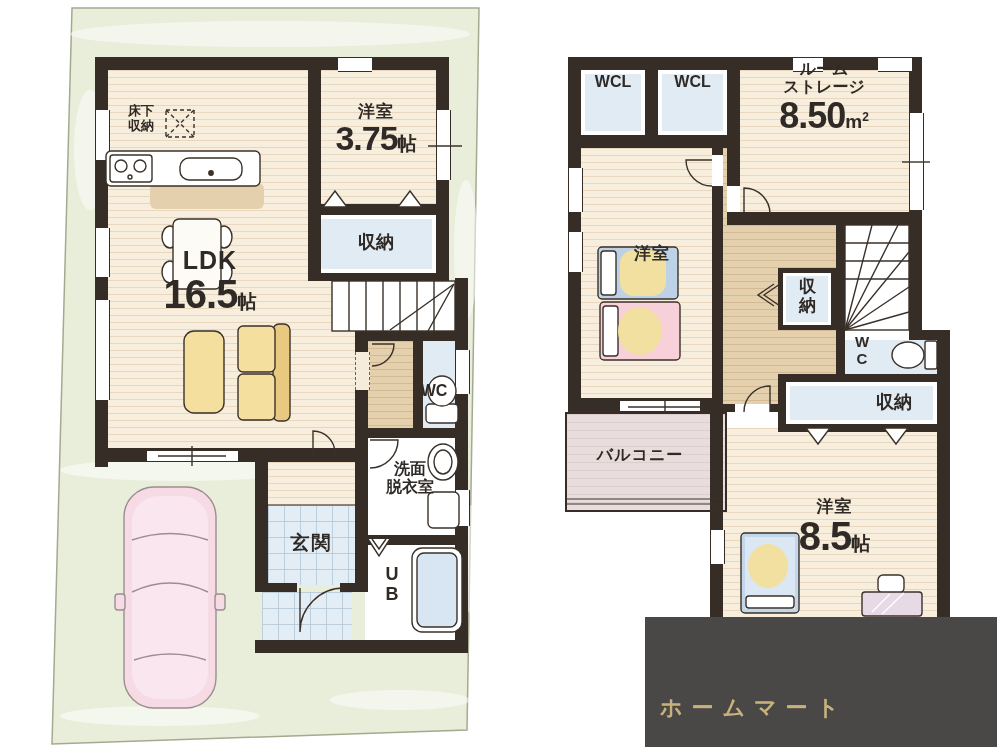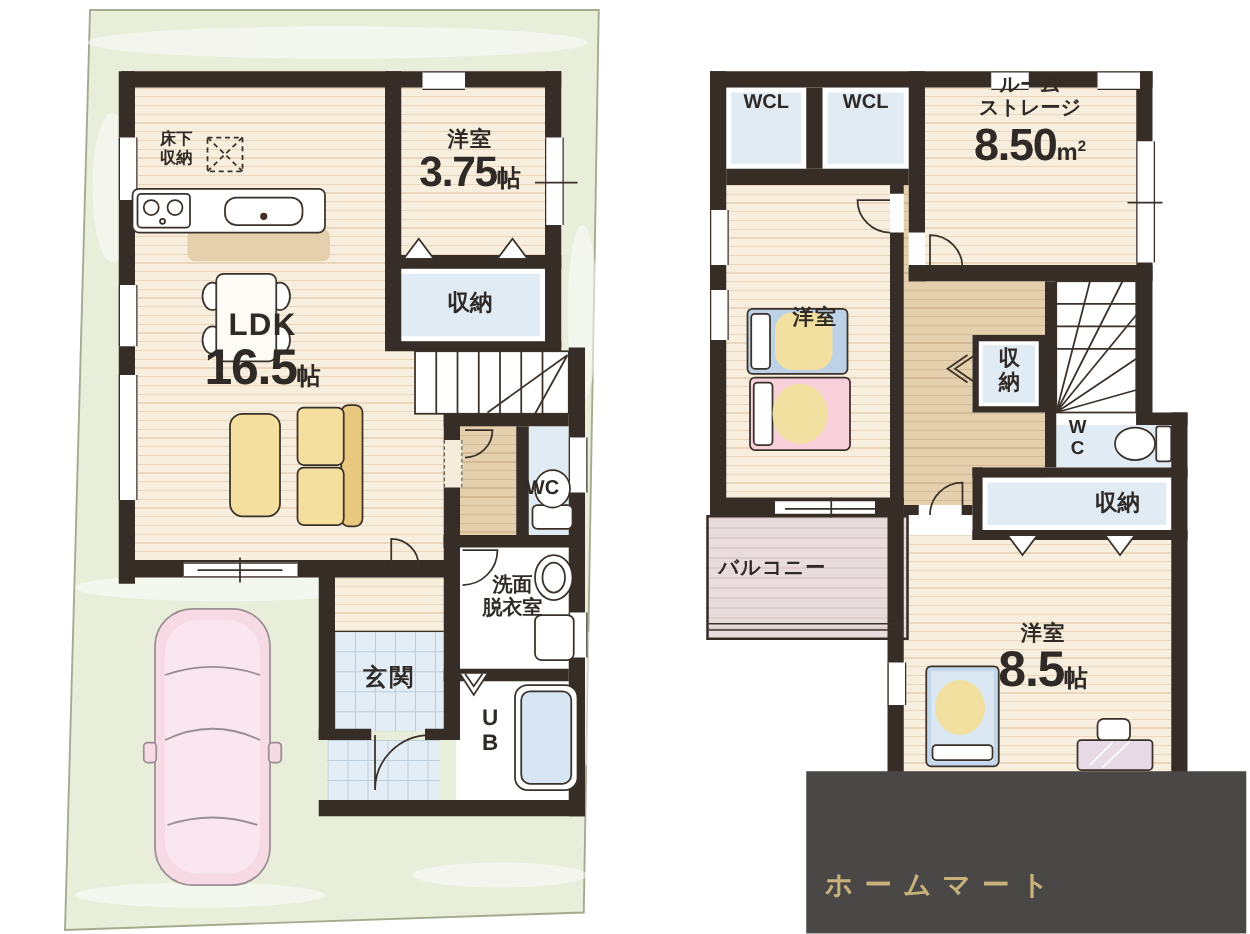--- a/index.html
+++ b/index.html
@@ -320,20 +320,20 @@
     </div>
     <div class="lbl stack" style="left:850px;top:334px;width:24px;font-size:15px;">
       <div>W</div>
       <div>C</div>
     </div>
     <div class="lbl s18" style="left:858px;top:392px;width:72px;">収納</div>
     <div class="lbl" style="left:762px;top:497px;width:145px;">
       <div class="rname">洋室</div>
       <div class="big" style="font-size:40px;"><span>8.5</span><span class="unit">帖</span></div>
     </div>
-    <div class="lbl s16" style="left:543px;top:446px;width:150px;letter-spacing:1px;">バルコニー</div>
+    <div class="lbl s16" style="left:565px;top:446px;width:150px;letter-spacing:1px;">バルコニー</div>
   </div>
 
   <div id="logo">
     <div class="store">ホームマート</div>
   </div>
 
 </div>
 
 </body></html>

